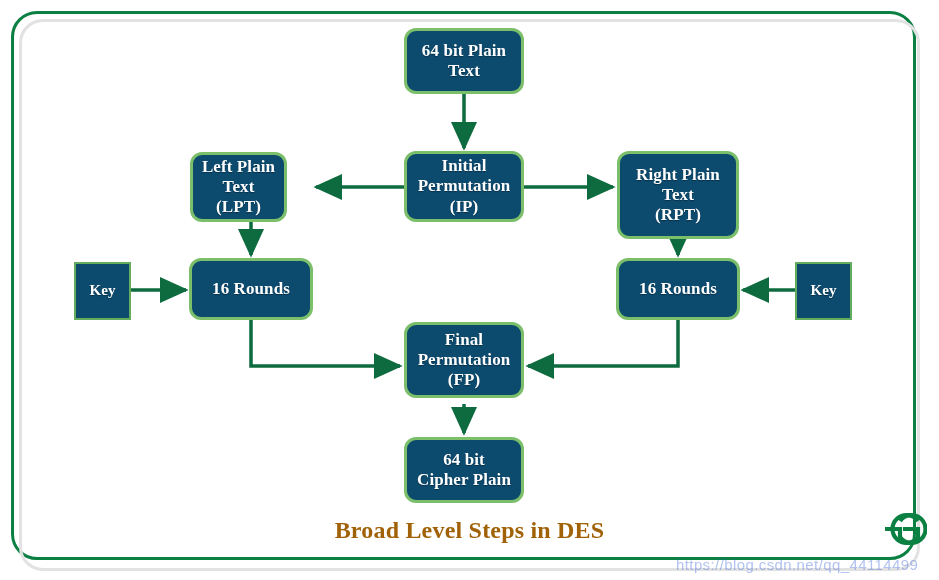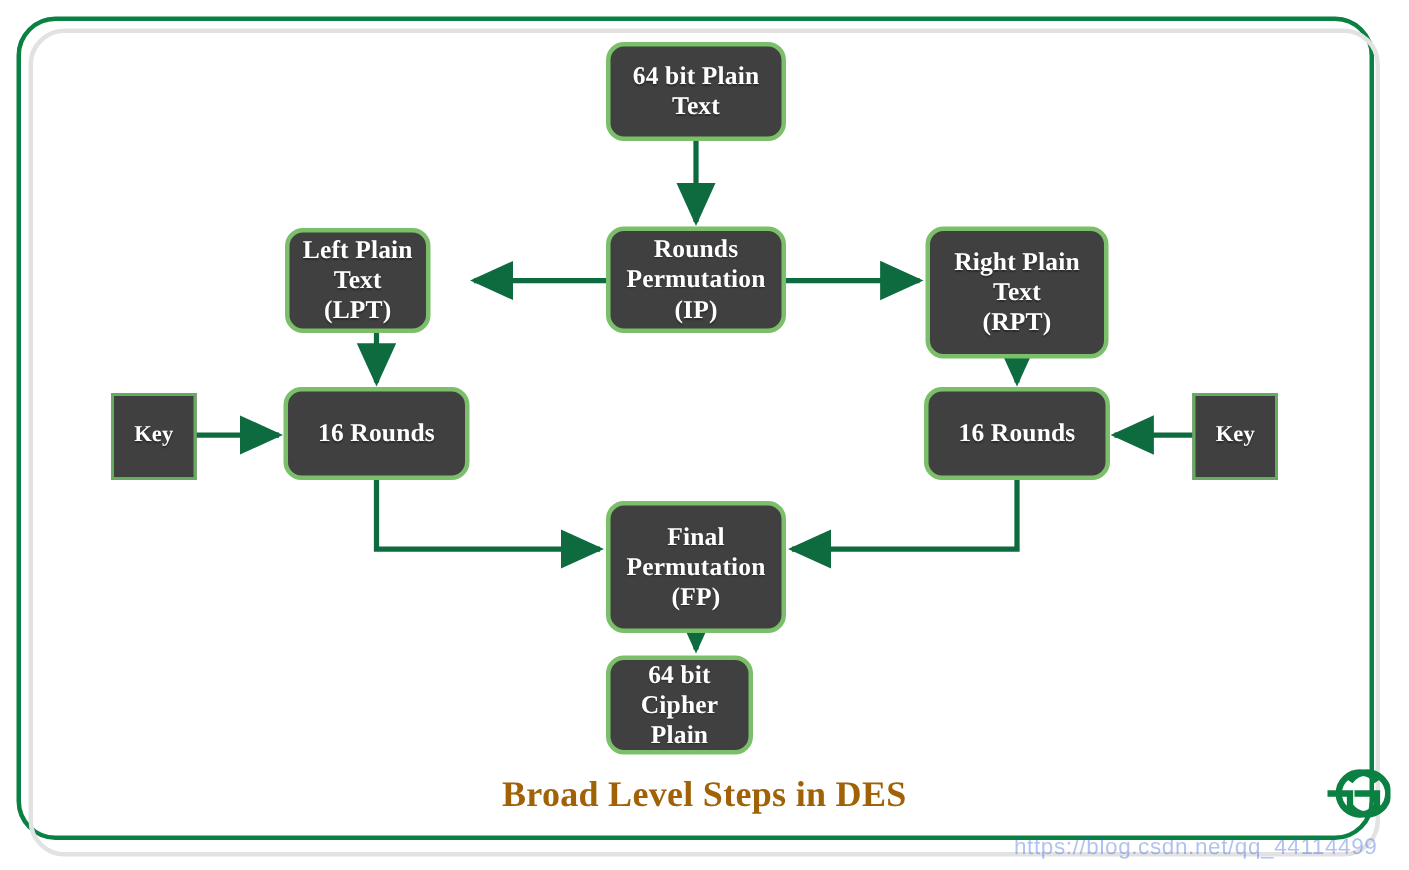--- a/index.html
+++ b/index.html
@@ -47,21 +47,21 @@
     position: absolute;
     left: 0; top: 0;
     width: 939px;
     height: 580px;
     pointer-events: none;
   }
   
   .node {
     position: absolute;
     box-sizing: border-box;
-    background: #404040;
+    background: #0c4a6e;
     color: #ffffff;
     font-weight: bold;
     display: flex;
     align-items: center;
     justify-content: center;
     text-align: center;
     line-height: 1.18;
     letter-spacing: .1px;
     text-shadow: 0 1px 1px rgba(0,0,0,.35);
     font-family: Liberation Serif, serif;
@@ -80,22 +80,22 @@
 
   
   #n-plaintext   { left: 404px; top: 28px;  width: 120px; height: 66px; }
   #n-lpt         { left: 190px; top: 152px; width: 97px; height: 70px; }
   #n-ip          { left: 404px; top: 151px; width: 120px; height: 71px; }
   #n-rpt         { left: 617px; top: 151px; width: 122px; height: 88px; }
   #n-key-left    { left: 74px;  top: 262px; width: 57px;  height: 58px; }
   #n-rounds-left { left: 189px; top: 258px; width: 124px; height: 62px; }
   #n-rounds-right{ left: 616px; top: 258px; width: 124px; height: 62px; }
   #n-key-right   { left: 795px; top: 262px; width: 57px;  height: 58px; }
-  #n-fp          { left: 404px; top: 334px; width: 120px; height: 88px; text-align: center; }
-  #n-cipher      { left: 404px; top: 437px; width: 98px; height: 66px; }
+  #n-fp          { left: 404px; top: 322px; width: 120px; height: 76px; text-align: center; }
+  #n-cipher      { left: 404px; top: 437px; width: 120px; height: 66px; }
 
   
   .caption {
     position: absolute;
     left: 0;
     top: 517px;
     width: 939px;
     text-align: center;
     color: #a16207;
     font-size: 24px;
@@ -178,21 +178,21 @@
   <div class="node rounded" id="n-lpt">
     <div>
       <span>Left Plain</span>
       <span>Text</span>
       <span>(LPT)</span>
     </div>
   </div>
 
   <div class="node rounded" id="n-ip">
     <div>
-      <span>Rounds</span>
+      <span>Initial</span>
       <span>Permutation</span>
       <span>(IP)</span>
     </div>
   </div>
 
   <div class="node rounded" id="n-rpt">
     <div>
       <span>Right Plain</span>
       <span>Text</span>
       <span>(RPT)</span>

